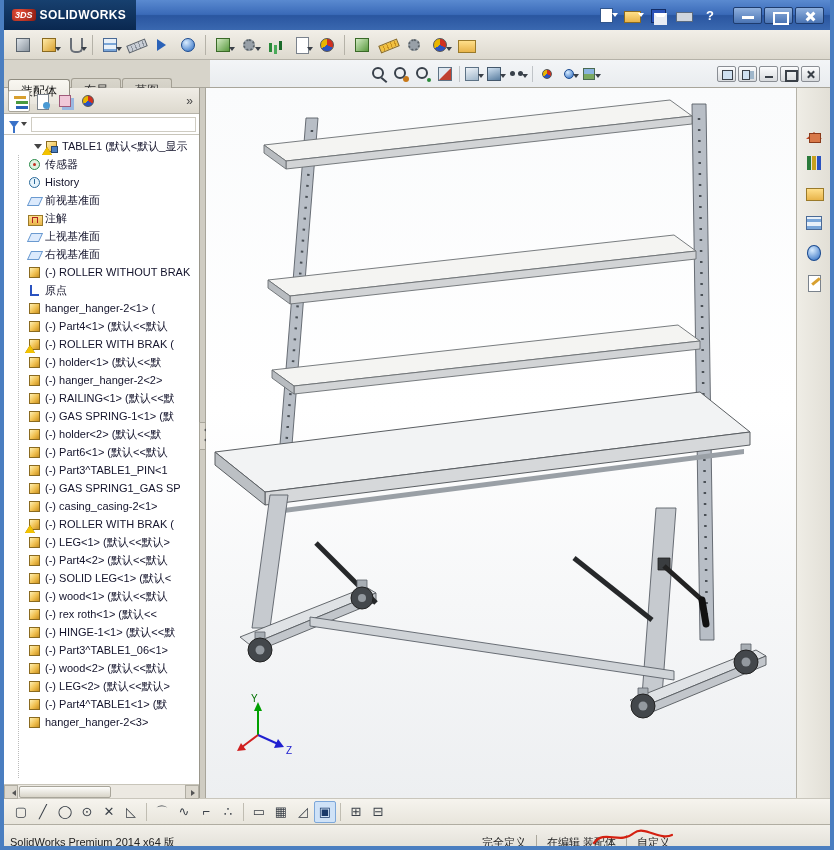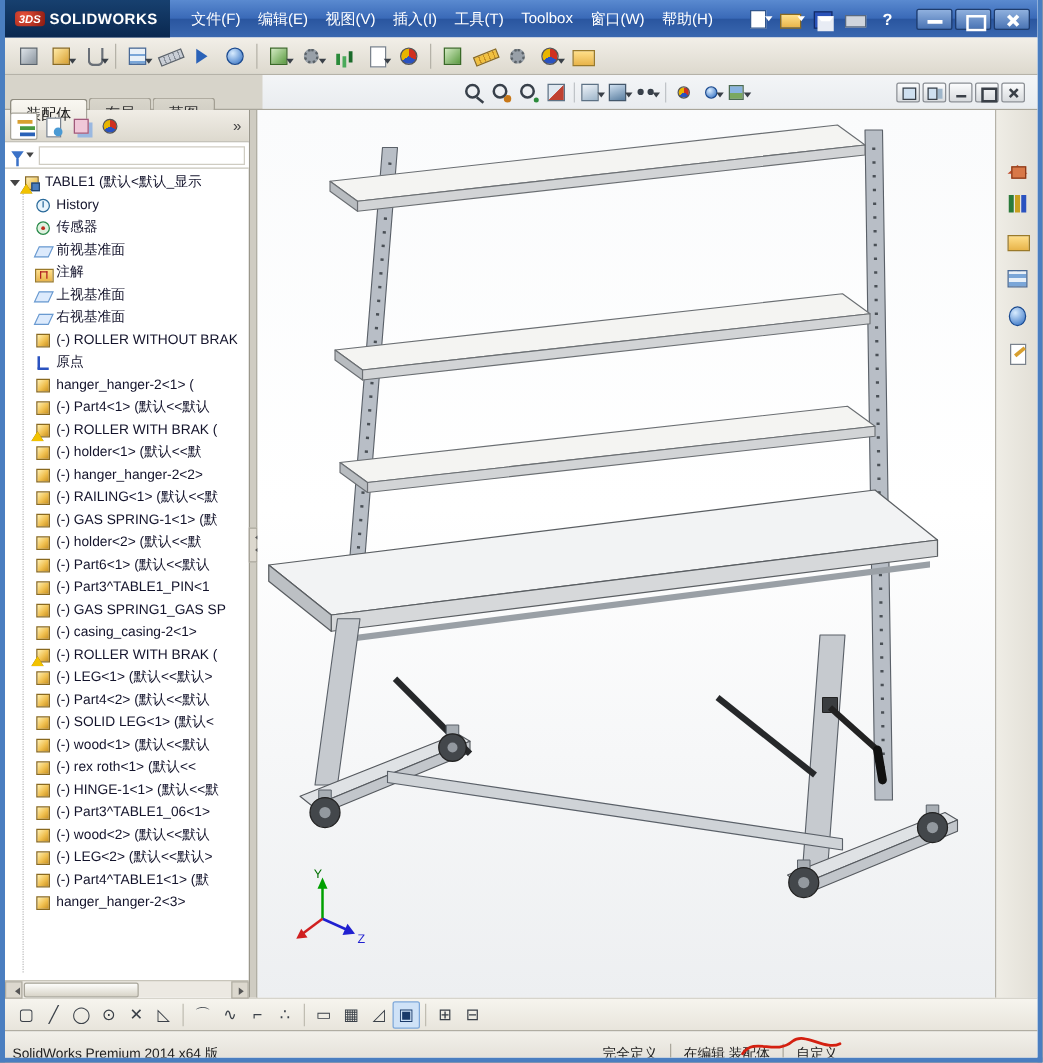--- a/index.html
+++ b/index.html
@@ -98,21 +98,21 @@
   .pt-config::before { content:""; position:absolute; left:5px; top:5px; width:10px; height:10px; background:#f0c8d8; border:1px solid #a05a7a; box-shadow:3px 3px 0 #9ab8e0; }
   .pt-display::before { content:""; position:absolute; inset:5px; border-radius:50%; background:#d03020; background:conic-gradient(#d03020 0 33%,#2a52c0 0 66%,#e8b500 0); border:1px solid #555; }
   .pchevron { margin-left:auto; font-size:12px; color:#444; padding-right:2px; }
   .pfilter { height:21px; border-bottom:1px solid #c8c5ba; display:flex; align-items:center; padding:0 3px; background:#fff; }
   .funnel { width:0; height:0; border-left:5px solid transparent; border-right:5px solid transparent; border-top:7px solid #3a72c8; position:relative; margin:0 2px; }
   .funnel::after { content:""; position:absolute; left:-1px; top:-1px; width:2px; height:6px; background:#3a72c8; }
   .fcaret { width:0; height:0; border:3px solid transparent; border-top:4px solid #444; margin:3px 4px 0 0; }
   .pfilter input { flex:1; border:1px solid #cfccc2; height:15px; font-size:10px; padding:0 2px; }
   .tree { flex:1; overflow:hidden; position:relative; padding-top:2px; font-size:11px; color:#13132b; }
   .trow { height:18px; line-height:18px; display:flex; align-items:center; white-space:nowrap; overflow:hidden; padding-left:24px; position:relative; }
-  .trow.root { padding-left:4px; font-weight:normal; }
+  .trow.root { padding-left:4px; font-weight:normal;margin-left:26px; }
   .exp { width:0; height:0; border:4px solid transparent; border-top:5px solid #444; margin:4px 3px 0 0; flex:0 0 auto; }
   .ti { width:13px; height:13px; position:relative; margin-right:4px; flex:0 0 auto; }
   .ti-part::before { content:""; position:absolute; inset:1px; background:linear-gradient(135deg,#fff0b2 0%,#f0c050 55%,#c89020 100%); border:1px solid #8a6a20; }
   .ti-asm::before { content:""; position:absolute; inset:1px; background:linear-gradient(135deg,#fff0b2,#e8b030); border:1px solid #8a6a20; }
   .ti-asm::after { content:""; position:absolute; right:0; bottom:0; width:5px; height:5px; background:#4a7ec0; border:1px solid #26466e; }
   .ti-clock::before { content:""; position:absolute; inset:1px; border:1px solid #2a6a9a; border-radius:50%; background:#e8f4fc; }
   .ti-clock::after { content:""; position:absolute; left:6px; top:3px; width:1px; height:5px; background:#2a6a9a; }
   .ti-sensor::before { content:""; position:absolute; inset:1px; border:1px solid #2a8a4a; border-radius:50%; background:#dff2df; }
   .ti-sensor::after { content:""; position:absolute; left:5px; top:5px; width:3px; height:3px; border-radius:50%; background:#c03020; }
   .ti-folderA::before { content:""; position:absolute; left:0; top:3px; width:13px; height:9px; background:linear-gradient(#ffe08a,#e8b44a); border:1px solid #9a7a2a; }
@@ -171,30 +171,20 @@
 </head>
 <body>
 
 <div class="win">
 
   <div class="titlebar">
     <div class="logo">
       <span class="logo-mark">3DS</span>
       <span class="logo-text">SOLIDWORKS</span>
     </div>
-    <div class="menus">
-      <span class="menu">文件(F)</span>
-      <span class="menu">编辑(E)</span>
-      <span class="menu">视图(V)</span>
-      <span class="menu">插入(I)</span>
-      <span class="menu">工具(T)</span>
-      <span class="menu">Toolbox</span>
-      <span class="menu">窗口(W)</span>
-      <span class="menu">帮助(H)</span>
-    </div>
     <div class="tspace"></div>
     <div class="qbtn q-page q-caret"></div>
     <div class="qbtn q-folder q-caret"></div>
     <div class="qbtn q-floppy q-caret"></div>
     <div class="qbtn q-print"></div>
     <div class="qbtn q-help">
         <span>?</span>
       </div>
     <div class="winbtns">
       <div class="wb wb-min"></div>
@@ -275,26 +265,26 @@
       <div class="tree">
         <div class="guide"></div>
         <div class="trow root">
           <span class="exp"></span>
           <span class="ti ti-asm">
               <i class="warnb"></i>
             </span>
           <span class="tlabel">TABLE1 (默认&lt;默认_显示</span>
         </div>
         <div class="trow">
+            <span class="ti ti-sensor"></span>
+            <span class="tlabel">传感器</span>
+          </div>
+        <div class="trow">
             <span class="ti ti-clock"></span>
             <span class="tlabel">History</span>
-          </div>
-        <div class="trow">
-            <span class="ti ti-sensor"></span>
-            <span class="tlabel">传感器</span>
           </div>
         <div class="trow">
             <span class="ti ti-plane"></span>
             <span class="tlabel">前视基准面</span>
           </div>
         <div class="trow">
             <span class="ti ti-folderA"></span>
             <span class="tlabel">注解</span>
           </div>
         <div class="trow">

